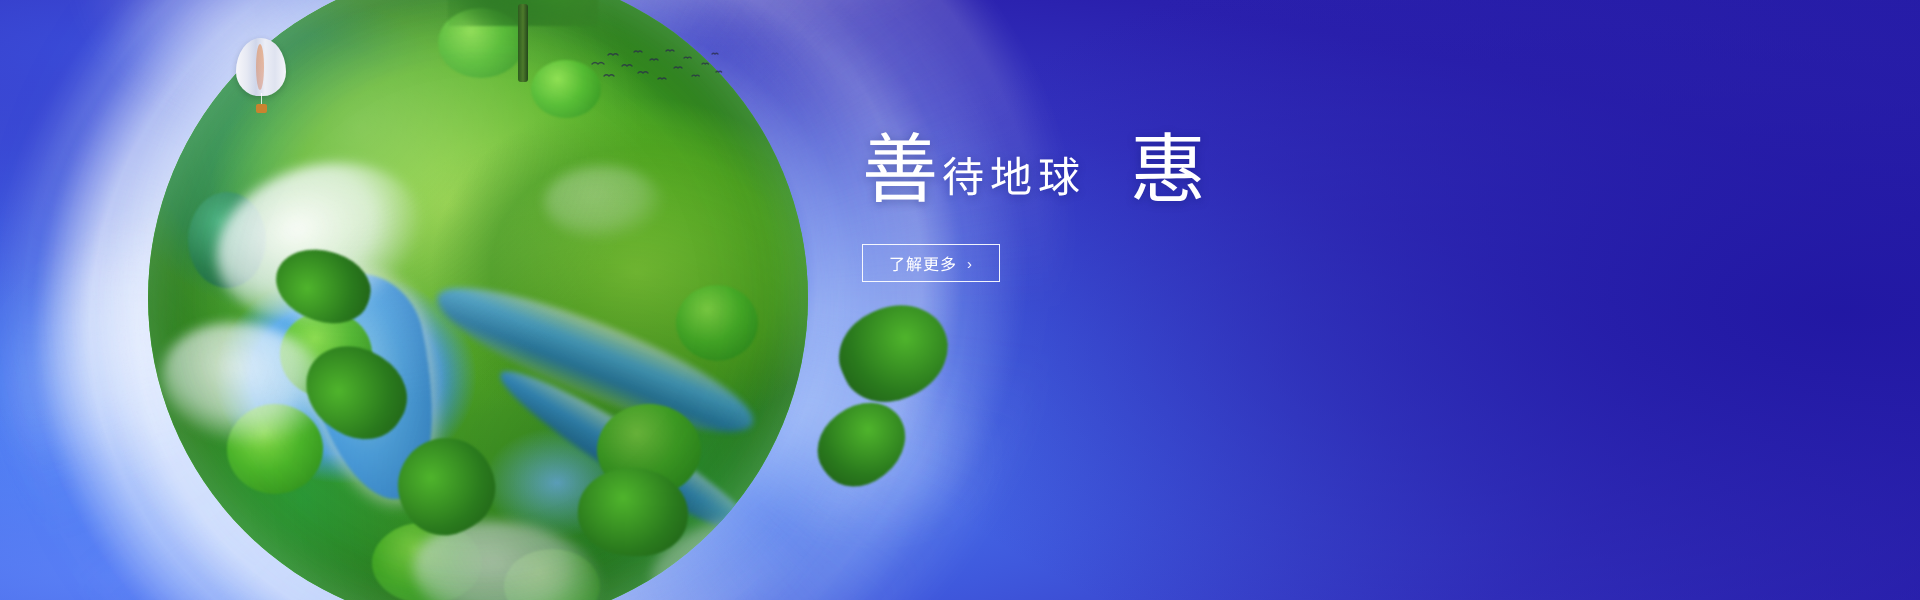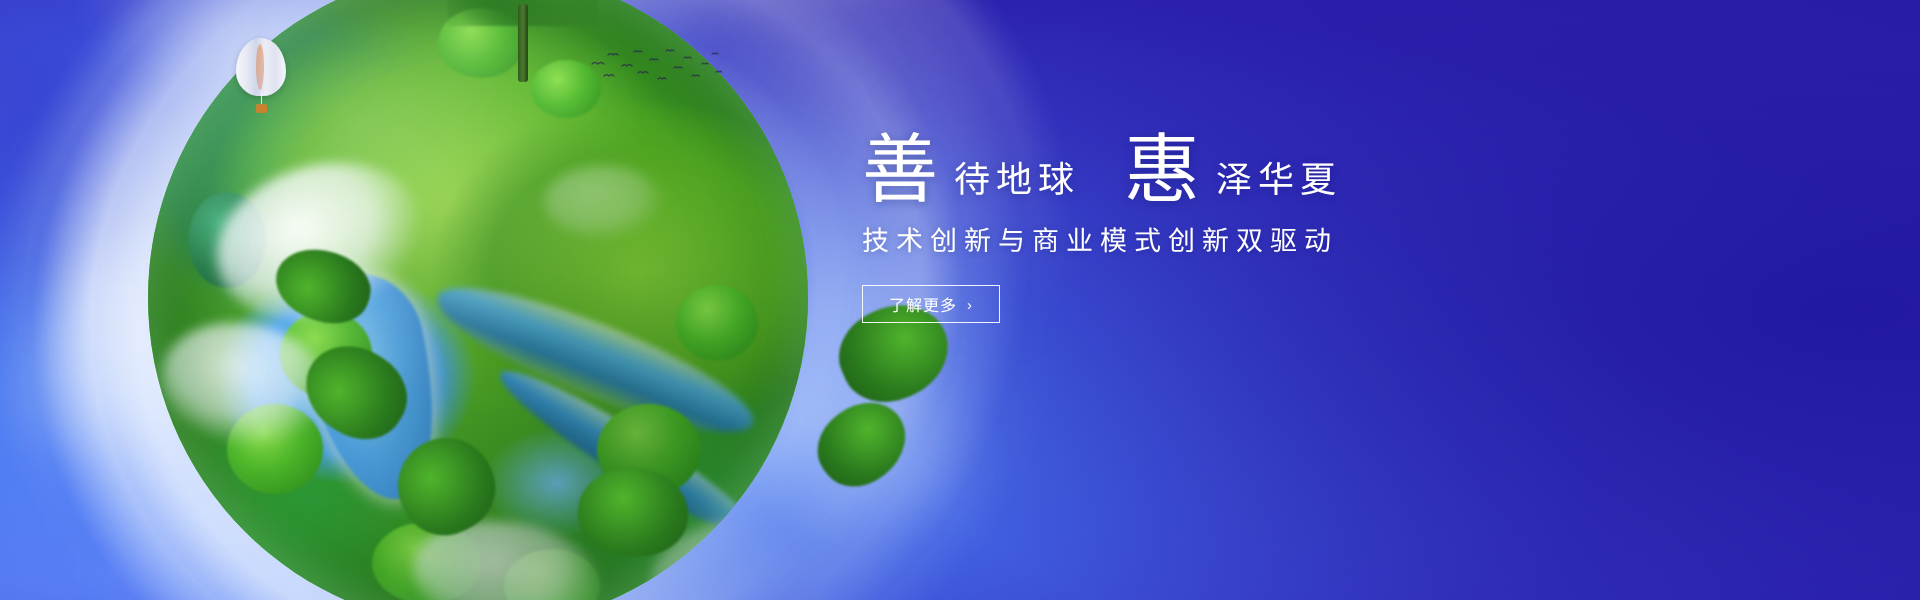--- a/index.html
+++ b/index.html
@@ -237,24 +237,24 @@
   .h-big {
     font-family:"DejaVu Serif", serif;
     font-size:76px;
     line-height:1;
     font-weight:400;
     letter-spacing:0;
     text-shadow:0 2px 10px rgba(10,20,90,.35);
   }
   .h-small {
     font-family:"DejaVu Serif", serif;
-    font-size:36px;
+    font-size:42px;
     line-height:1;
     letter-spacing:6px;
-    margin-left:16px;
+    margin-left:4px;
     position:relative; top:-4px;
     text-shadow:0 2px 8px rgba(10,20,90,.30);
   }
   .h-gap { display:inline-block; width:44px; }
 
   .subtitle {
     font-family:"Liberation Sans", sans-serif;
     font-size:27px;
     letter-spacing:7px;
     line-height:1.3;
@@ -373,24 +373,22 @@
     </g>
   </svg>
 
   <div class="copy">
 
     <div class="headline">
       <span class="h-big">善</span>
       <span class="h-small">待地球</span>
       <span class="h-gap"></span>
       <span class="h-big">惠</span>
-      <span class="h-small">泽华夏</span>
     </div>
 
-    <div class="subtitle">技术创新与商业模式创新双驱动</div>
 
     <a href="#" class="cta">
       <span>了解更多</span>
       <span class="chev">›</span>
     </a>
 
   </div>
 
 </div>
 

